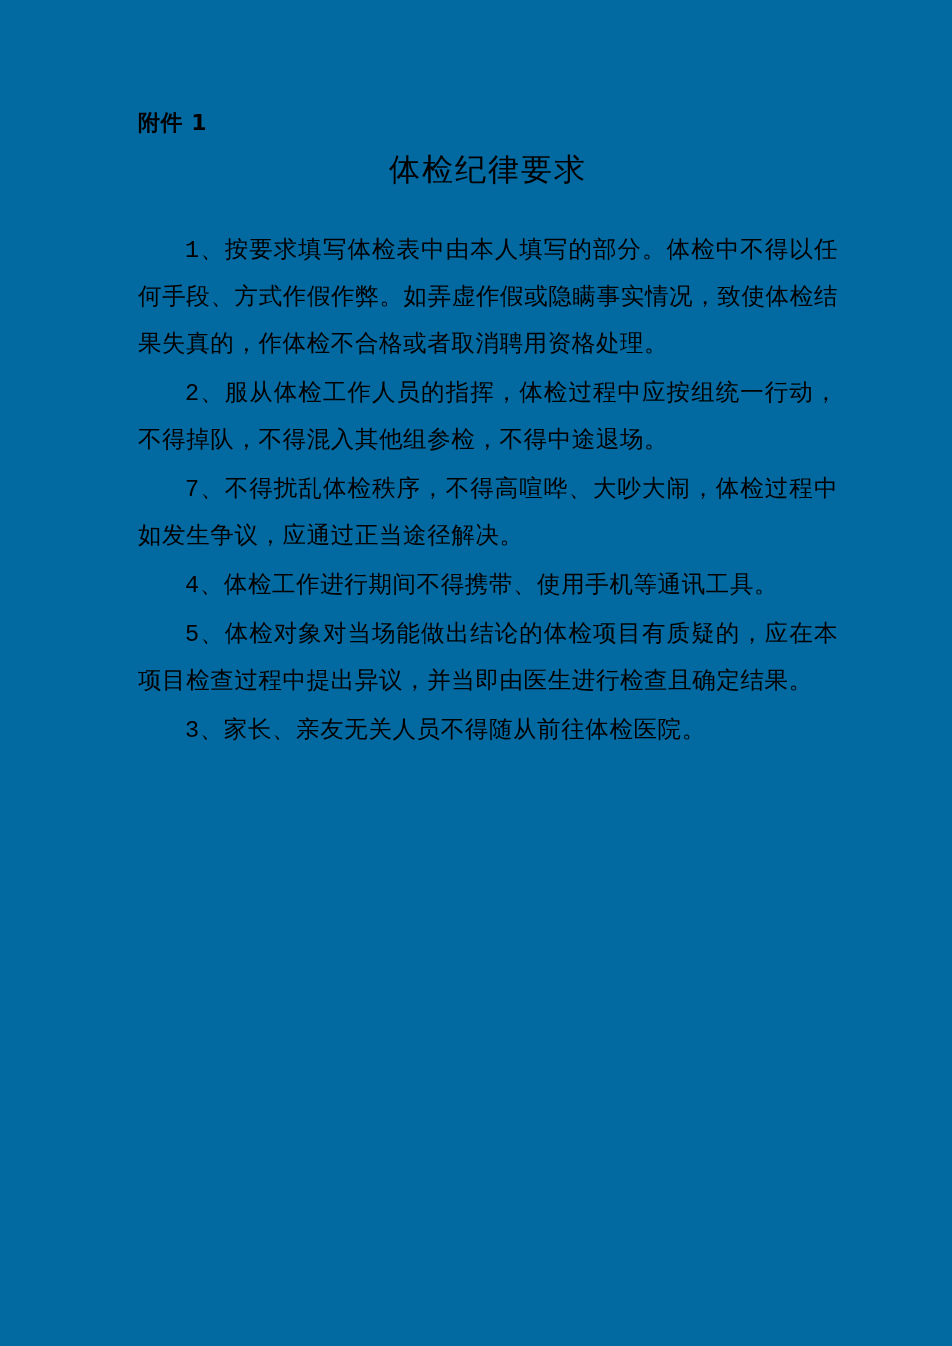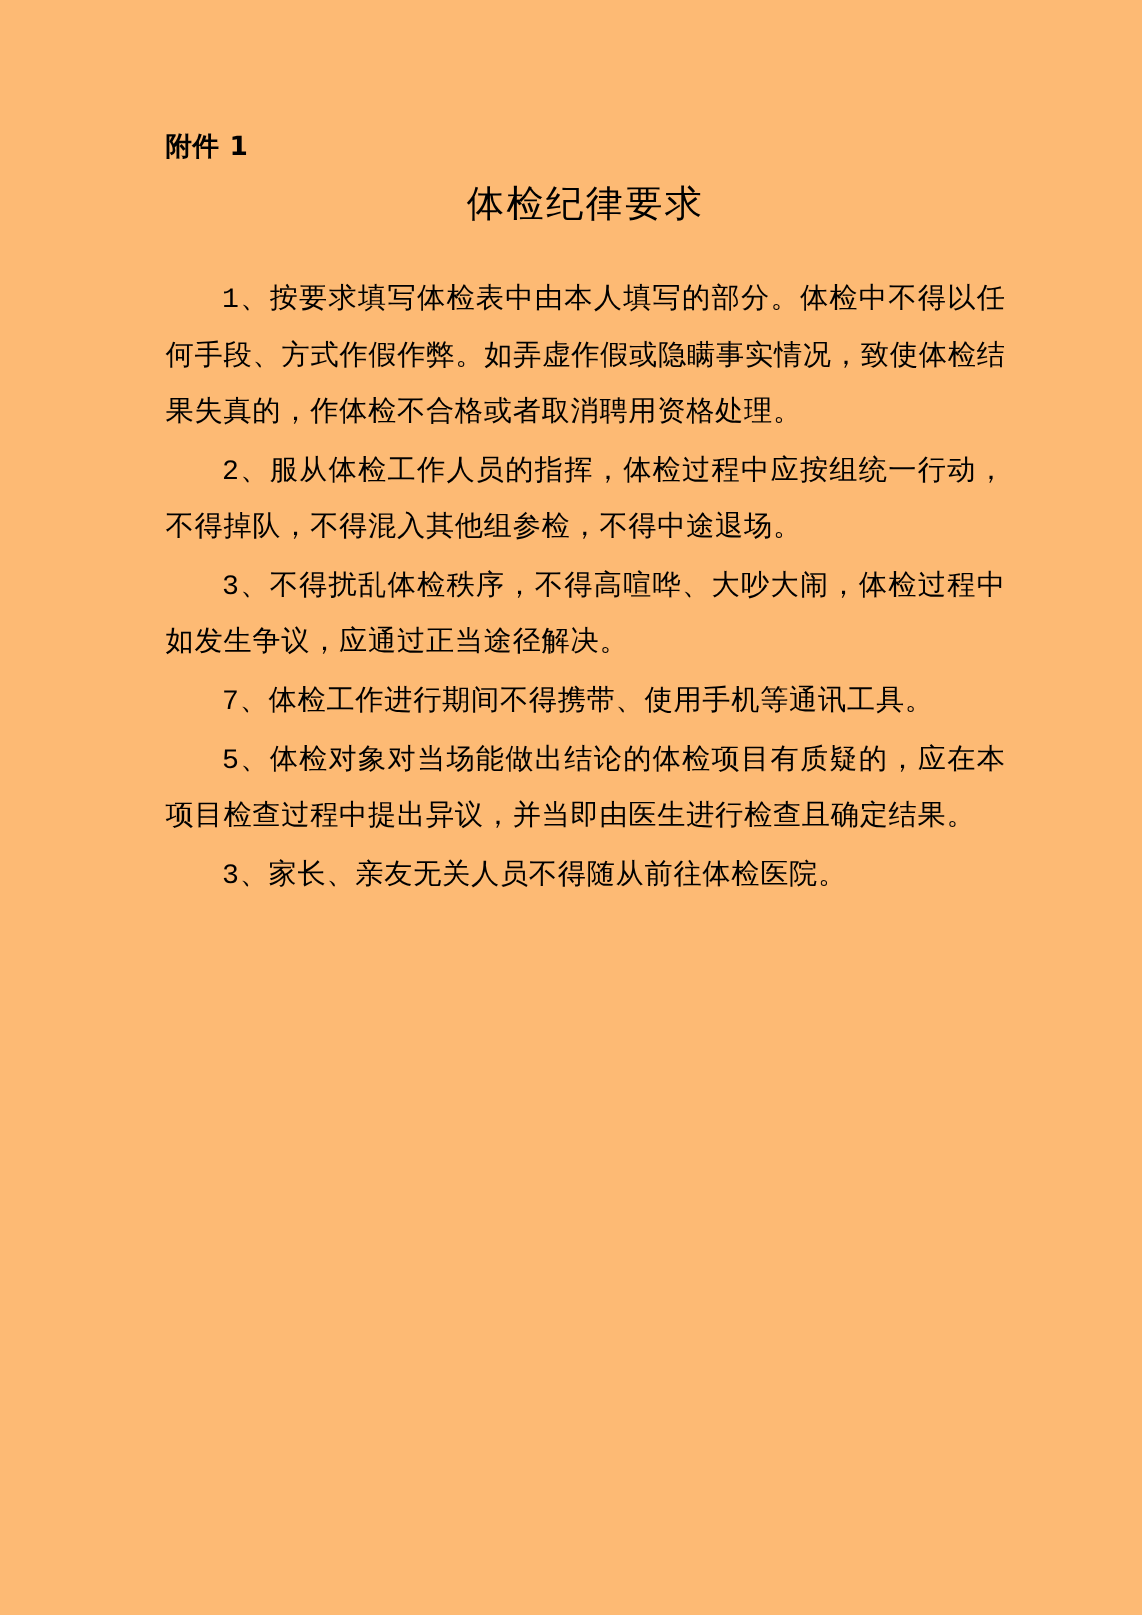--- a/index.html
+++ b/index.html
@@ -9,21 +9,21 @@
   }
   body {
     font-family: "DejaVu Serif", "Liberation Serif", serif;
     color: #000000;
   }
   .page {
     position: relative;
     width: 952px;
     height: 1346px;
     margin: 0 auto;
-    background: #fdba74;
+    background: #0369a1;
     overflow: hidden;
     box-sizing: border-box;
   }
   .content {
     position: absolute;
     left: 138px;
     top: 108px;
     width: 700px;
   }
   .attachment-label {
@@ -58,19 +58,19 @@
 
 <div class="page">
   <div class="content">
 
     <div class="attachment-label">附件 1</div>
 
     <h1 class="doc-title">体检纪律要求</h1>
 
     <p class="para">1、按要求填写体检表中由本人填写的部分。体检中不得以任何手段、方式作假作弊。如弄虚作假或隐瞒事实情况，致使体检结果失真的，作体检不合格或者取消聘用资格处理。</p>
     <p class="para">2、服从体检工作人员的指挥，体检过程中应按组统一行动，不得掉队，不得混入其他组参检，不得中途退场。</p>
-    <p class="para">3、不得扰乱体检秩序，不得高喧哗、大吵大闹，体检过程中如发生争议，应通过正当途径解决。</p>
-    <p class="para">7、体检工作进行期间不得携带、使用手机等通讯工具。</p>
+    <p class="para">7、不得扰乱体检秩序，不得高喧哗、大吵大闹，体检过程中如发生争议，应通过正当途径解决。</p>
+    <p class="para">4、体检工作进行期间不得携带、使用手机等通讯工具。</p>
     <p class="para">5、体检对象对当场能做出结论的体检项目有质疑的，应在本项目检查过程中提出异议，并当即由医生进行检查且确定结果。</p>
     <p class="para">3、家长、亲友无关人员不得随从前往体检医院。</p>
 
   </div>
 </div>
 
 </body></html>

